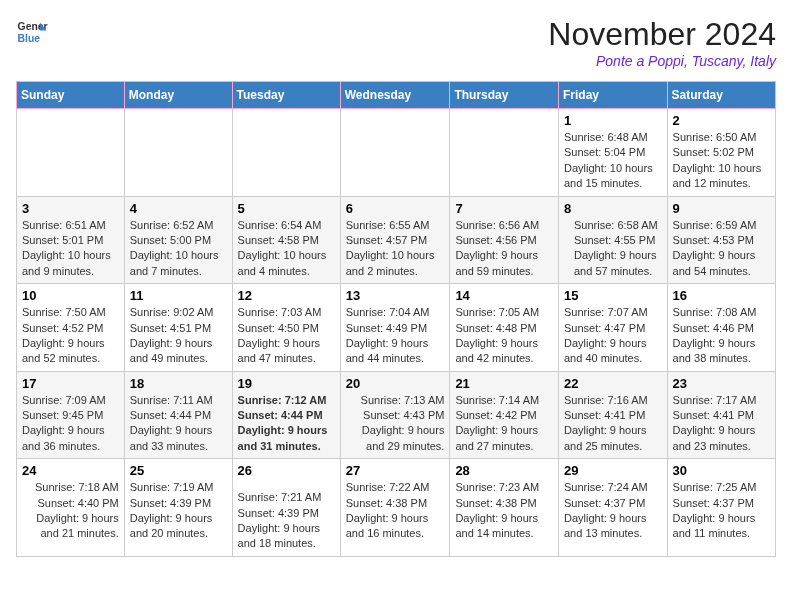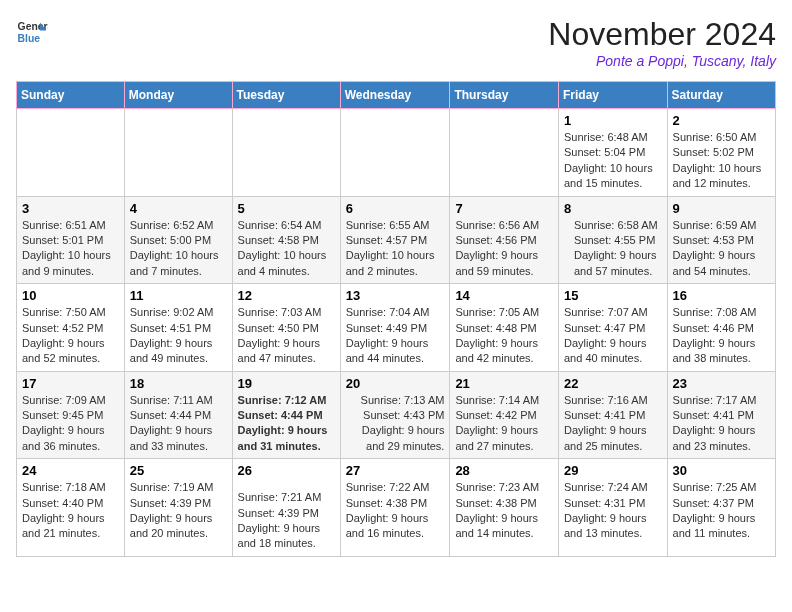--- a/index.html
+++ b/index.html
@@ -257,21 +257,21 @@
         <td>
           <span class="day-number">23</span>
           <div class="day-info" style="white-space: pre-line;">Sunrise: 7:17 AM
 Sunset: 4:41 PM
 Daylight: 9 hours and 23 minutes.</div>
         </td>
       </tr>
       <tr>
         <td>
           <span class="day-number">24</span>
-          <div class="day-info" style="white-space: pre-line;">Sunrise: 7:18 AM
+          <div class="day-info" style="white-space: pre-line; text-align: right;">Sunrise: 7:18 AM
 Sunset: 4:40 PM
 Daylight: 9 hours and 21 minutes.</div>
         </td>
         <td>
           <span class="day-number">25</span>
           <div class="day-info" style="white-space: pre-line;">Sunrise: 7:19 AM
 Sunset: 4:39 PM
 Daylight: 9 hours and 20 minutes.</div>
         </td>
         <td>
@@ -288,21 +288,21 @@
         </td>
         <td>
           <span class="day-number">28</span>
           <div class="day-info" style="white-space: pre-line;">Sunrise: 7:23 AM
 Sunset: 4:38 PM
 Daylight: 9 hours and 14 minutes.</div>
         </td>
         <td>
           <span class="day-number">29</span>
           <div class="day-info" style="white-space: pre-line;">Sunrise: 7:24 AM
-Sunset: 4:31 PM
+Sunset: 4:37 PM
 Daylight: 9 hours and 13 minutes.</div>
         </td>
         <td>
           <span class="day-number">30</span>
           <div class="day-info" style="white-space: pre-line;">Sunrise: 7:25 AM
 Sunset: 4:37 PM
 Daylight: 9 hours and 11 minutes.</div>
         </td>
       </tr>
     </tbody>

